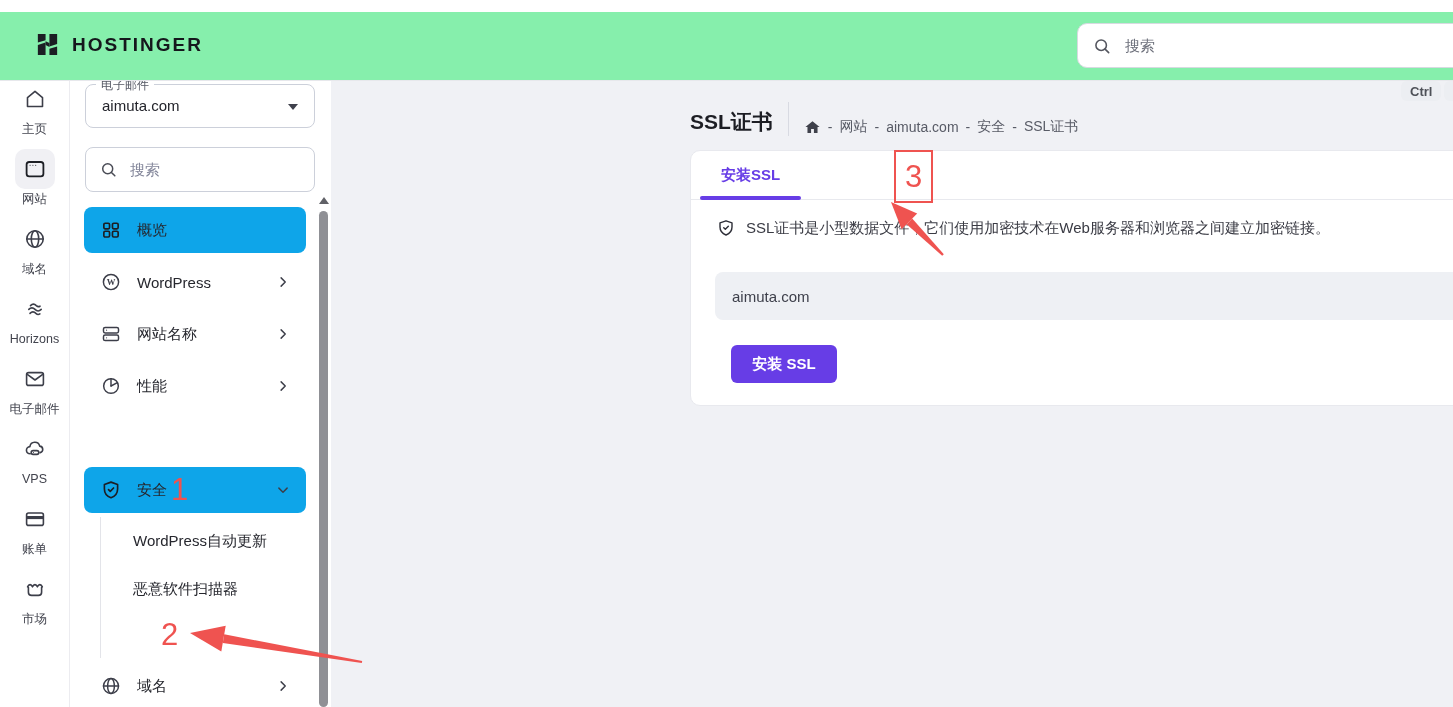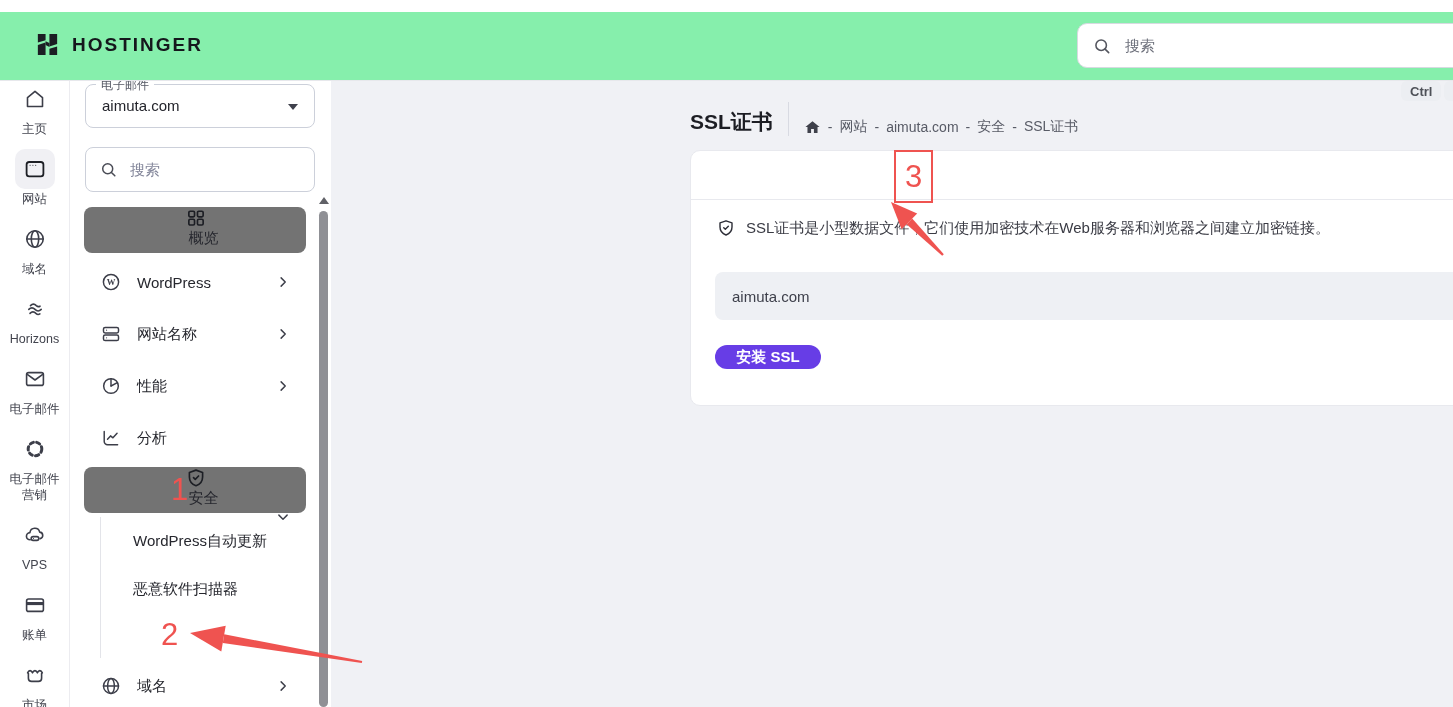--- a/index.html
+++ b/index.html
@@ -33,21 +33,21 @@
   
   .sidebar{position:absolute;left:71px;top:69px;width:260px;height:638px;background:#fff;}
   .selector{position:absolute;left:14px;top:15px;width:230px;height:44px;border:1px solid #ccd0da;border-radius:8px;box-sizing:border-box;cursor:pointer;}
   .selector-label{position:absolute;left:10px;top:-8px;background:#fff;padding:0 5px;font-size:12px;color:#565965;}
   .selector-value{position:absolute;left:16px;top:12px;font-size:15px;color:#23242b;}
   .selector-caret{position:absolute;right:16px;top:19px;width:0;height:0;border-left:5.5px solid transparent;border-right:5.5px solid transparent;border-top:6.5px solid #3f414c;}
   .sb-search{position:absolute;left:14px;top:78px;width:230px;height:45px;border:1px solid #ccd0da;border-radius:8px;box-sizing:border-box;display:flex;align-items:center;padding:0 13px;gap:10px;background:#fff;}
   .sb-search input{border:0;outline:0;background:transparent;font-size:15px;color:#3a3c45;width:160px;font-family:inherit;}
   .sb-search input::placeholder{color:#83869a;}
   .sb-item{position:absolute;left:13px;width:222px;height:46px;border-radius:8px;display:flex;align-items:center;padding:0 14px 0 16px;box-sizing:border-box;cursor:pointer;}
-  .sb-item.active{background:#737373;flex-direction:column;}
+  .sb-item.active{background:#0ea5e9;}
   .sb-item .mi{width:22px;height:22px;flex:none;}
   .sb-item .lbl{font-size:15px;color:#26272e;margin-left:15px;}
   .sb-item .chev{margin-left:auto;width:18px;height:18px;flex:none;}
   .sb-sub{position:absolute;left:49px;width:185px;height:44px;border-radius:8px;display:flex;align-items:center;padding:0 13px;box-sizing:border-box;font-size:15px;color:#26272e;cursor:pointer;}
   .sb-sub.active{background:#f2f2f5;}
   .tree-line{position:absolute;left:29px;top:448px;width:1px;height:141px;background:#e3e4e9;}
   .sb-scroll-arrow{position:absolute;left:248px;top:128px;width:0;height:0;border-left:5px solid transparent;border-right:5px solid transparent;border-bottom:7px solid #606167;}
   .sb-scroll-thumb{position:absolute;left:248px;top:142px;width:9px;height:496px;background:#8f9095;border-radius:5px;cursor:pointer;}
 
   
@@ -57,21 +57,21 @@
   .ph-divider{width:1px;height:34px;background:#d8dae2;margin:0 15px;}
   .breadcrumb{display:flex;align-items:center;gap:7px;font-size:14px;color:#585b66;}
   .crumb{cursor:pointer;}
   .card{position:absolute;left:359px;top:81px;width:780px;height:256px;background:#fff;border:1px solid #e8e9ee;border-radius:10px;box-sizing:border-box;z-index:1;}
   .tabs{height:48px;border-bottom:1px solid #e8e9ee;display:flex;align-items:stretch;padding-left:9px;}
   .tab{display:flex;align-items:center;padding:0 21px;font-size:15px;font-weight:700;color:#45464f;position:relative;cursor:pointer;}
   .tab.active{color:#673de6;}
   .tab.active::after{content:"";position:absolute;left:0;right:0;bottom:-1px;height:4px;background:#673de6;border-radius:3px;}
   .info-row{position:absolute;left:25px;top:67px;display:flex;align-items:center;gap:10px;font-size:15px;color:#3a3b44;}
   .domain-field{position:absolute;left:24px;top:121px;width:790px;height:48px;background:#eef0f4;border:0;border-radius:8px;font-size:15px;color:#3e404b;padding:0 17px;box-sizing:border-box;font-family:inherit;outline:0;}
-  .install-btn{position:absolute;left:24px;top:194px;width:106px;height:24px;background:#673de6;color:#fff;border:0;border-radius:14px;font-size:15px;font-weight:700;font-family:inherit;cursor:pointer;}
+  .install-btn{position:absolute;left:40px;top:194px;width:106px;height:38px;background:#673de6;color:#fff;border:0;border-radius:6px;font-size:15px;font-weight:700;font-family:inherit;cursor:pointer;}
   .ann-num{position:absolute;color:#ef5350;font-size:31px;line-height:1;font-weight:400;z-index:50;}
   .ann-box{position:absolute;left:894px;top:150px;width:35px;height:49px;border:2px solid #ef5350;display:flex;align-items:center;justify-content:center;z-index:50;}
   .ann-box .ann-num-in{color:#ef5350;font-size:31px;line-height:1;}
   .ann-arrows{position:absolute;left:0;top:0;z-index:49;pointer-events:none;}
 </style>
 </head>
 <body>
 
 <div class="header">
   <div class="brand">
@@ -145,28 +145,20 @@
     <span class="rail-icon">
       <svg width="24" height="24" viewBox="0 0 24 24" class="stroke-ic">
           <rect x="3.6" y="5.6" width="16.8" height="12.8" rx="2"></rect>
           <path d="M4.6 7.6 L12 13 L19.4 7.6"></path>
         </svg>
     </span>
     <span class="rail-label">电子邮件</span>
   </div>
   <div class="rail-item">
     <span class="rail-icon">
-      <svg width="24" height="24" viewBox="0 0 24 24">
-          <circle cx="12" cy="12" r="6.8" fill="none" stroke="#3c3e49" stroke-width="3" stroke-dasharray="3.4 3.3" stroke-linecap="round"></circle>
-        </svg>
-    </span>
-    <span class="rail-label">电子邮件营销</span>
-  </div>
-  <div class="rail-item">
-    <span class="rail-icon">
       <svg width="24" height="24" viewBox="0 0 24 24" class="stroke-ic">
         <path d="M7.2 16.8 a3.6 3.6 0 0 1-.3-7.2 a5 5 0 0 1 9.8-.5 a3.3 3.3 0 0 1 .5 6.5"></path>
         <rect x="8.2" y="13.6" width="7.6" height="3.8" rx="1.9"></rect>
         <circle cx="10.5" cy="15.5" r="0.55" fill="#3c3e49" stroke="none"></circle>
       </svg>
     </span>
     <span class="rail-label">VPS</span>
   </div>
   <div class="rail-item">
     <span class="rail-icon">
@@ -257,29 +249,20 @@
         </svg>
     </span>
     <span class="lbl">性能</span>
     <span class="chev">
       <svg width="18" height="18" viewBox="0 0 24 24" class="stroke-ic" style="stroke-width:1.9;">
           <path d="M9.5 6.5 L15 12 L9.5 17.5"></path>
         </svg>
     </span>
   </div>
 
-  <div class="sb-item" style="top:346px;">
-    <span class="mi">
-      <svg width="22" height="22" viewBox="0 0 24 24" class="stroke-ic">
-          <path d="M4.6 4.8 v11 a3.6 3.6 0 0 0 3.6 3.6 h11"></path>
-          <path d="M8.2 13.4 l3.3-3.7 2.6 2.1 4.5-5"></path>
-        </svg>
-    </span>
-    <span class="lbl">分析</span>
-  </div>
 
   <div class="sb-item active" style="top:398px;">
     <span class="mi">
       <svg width="22" height="22" viewBox="0 0 24 24" class="stroke-ic" style="stroke:#1c1e24;stroke-width:1.8;">
         <path d="M12 3.4 l7.2 2.5 v4.9 c0 4.6-2.9 8-7.2 9.6 c-4.3-1.6-7.2-5-7.2-9.6 V5.9 Z"></path>
         <path d="M9.3 11.6 l1.9 1.9 3.6-3.7"></path>
       </svg>
     </span>
     <span class="lbl">安全</span>
     <span class="chev">
@@ -330,20 +313,21 @@
       <span class="crumb">aimuta.com</span>
       <span>-</span>
       <span class="crumb">安全</span>
       <span>-</span>
       <span class="crumb">SSL证书</span>
     </span>
   </div>
 
   <div class="card">
     <div class="tabs">
+      <div class="tab active">安装SSL</div>
     </div>
     <div class="info-row">
       <span>
         <svg width="20" height="20" viewBox="0 0 24 24" class="stroke-ic" style="stroke:#2e2f38;stroke-width:1.7;">
           <path d="M12 3.4 l7.2 2.5 v4.9 c0 4.6-2.9 8-7.2 9.6 c-4.3-1.6-7.2-5-7.2-9.6 V5.9 Z"></path>
           <path d="M9.3 11.6 l1.9 1.9 3.6-3.7"></path>
         </svg>
       </span>
       <span>SSL证书是小型数据文件，它们使用加密技术在Web服务器和浏览器之间建立加密链接。</span>
     </div>

